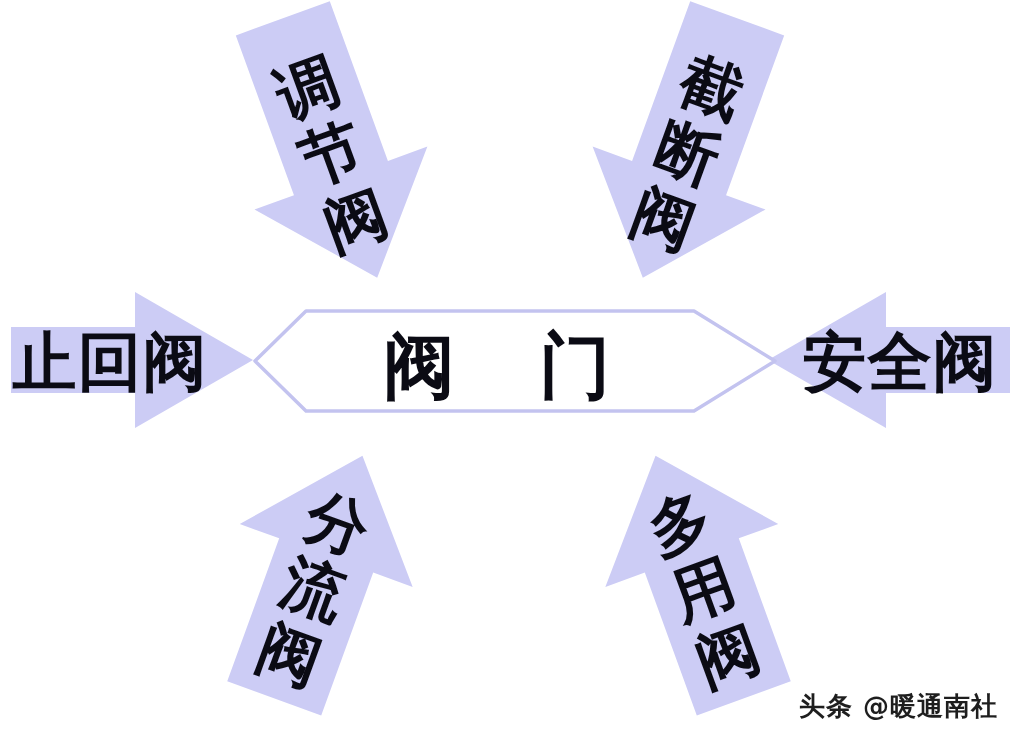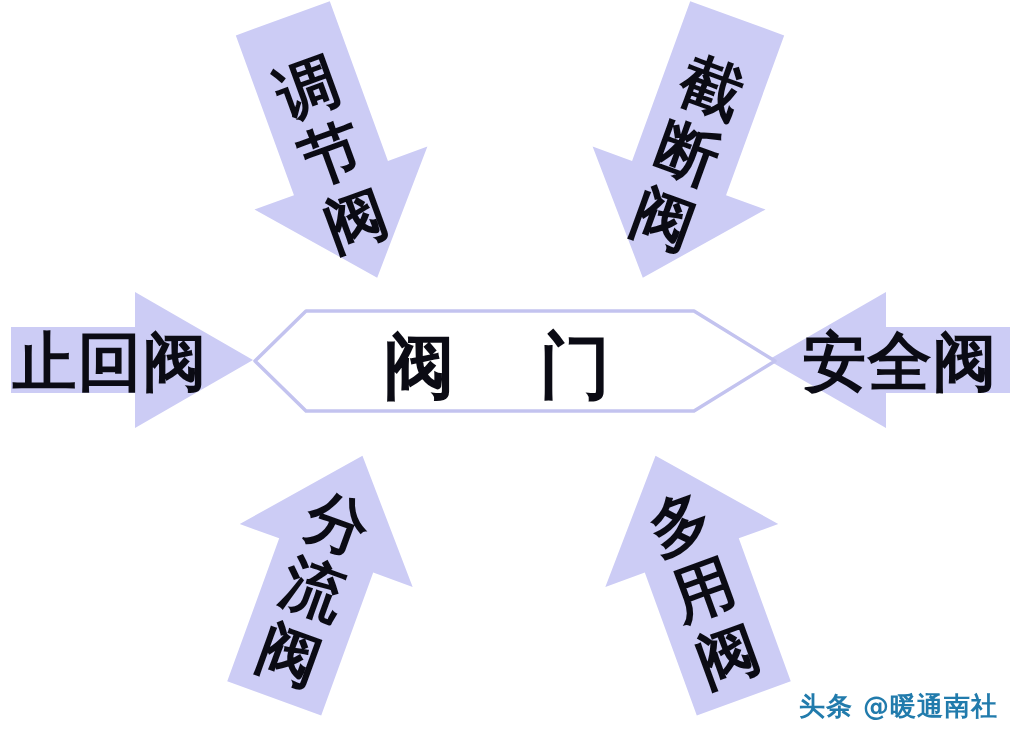--- a/index.html
+++ b/index.html
@@ -49,21 +49,21 @@
     dominant-baseline: central;
     text-anchor: middle;
   }
   .watermark {
     position: absolute;
     right: 22px;
     bottom: 18px;
     font-family: "DejaVu Sans", "Liberation Sans", sans-serif;
     font-size: 26px;
     font-weight: 700;
-    color: #0369a1;
+    color: #000000;
     opacity: 0.88;
     letter-spacing: 1px;
     white-space: nowrap;
     user-select: none;
   }
 </style>
 </head>
 <body>
 
 <div id="stage">

